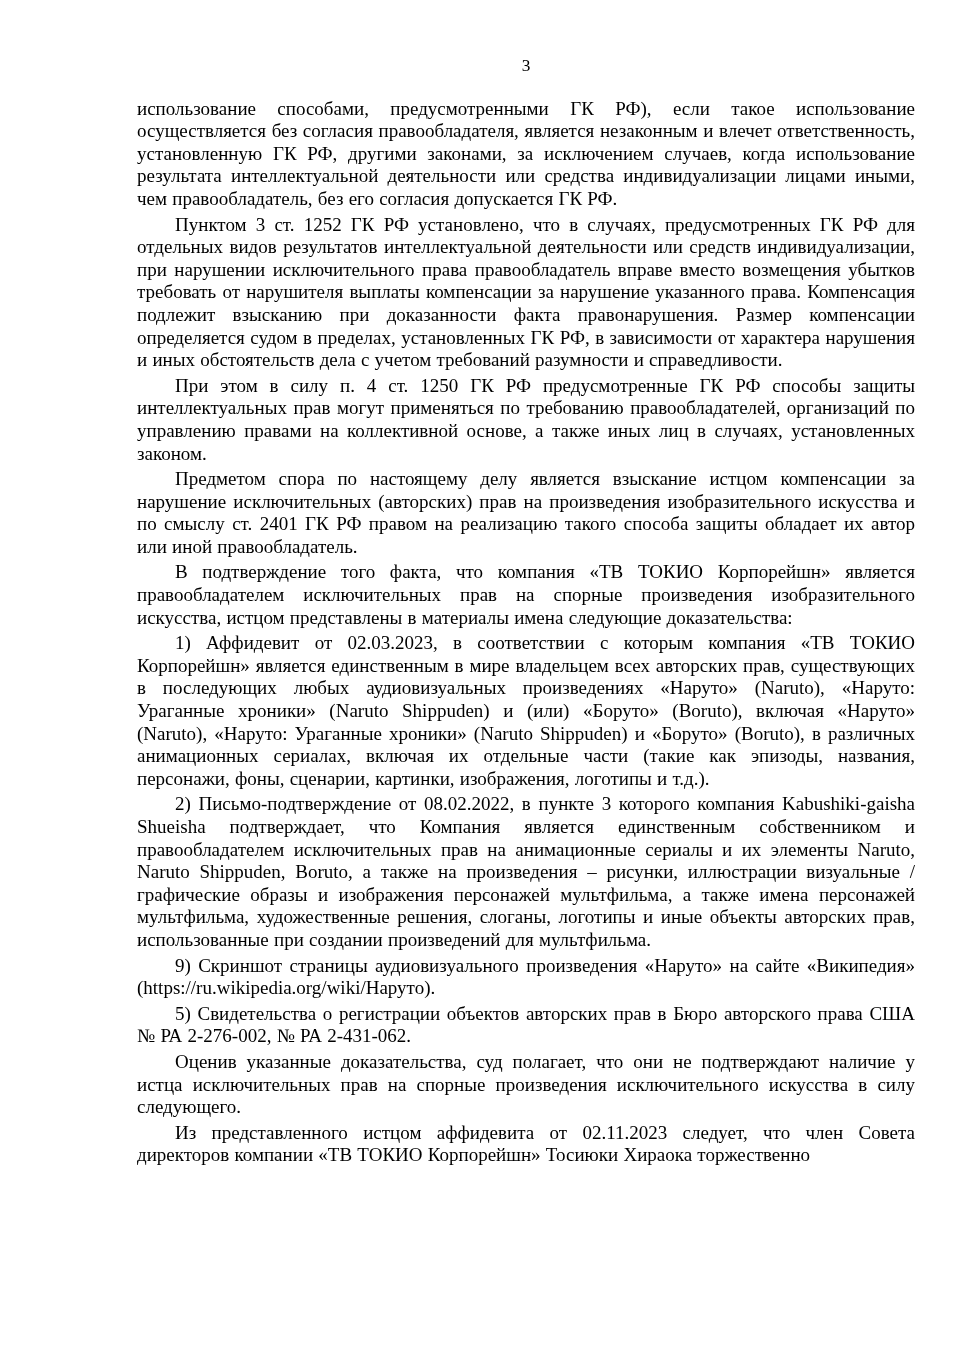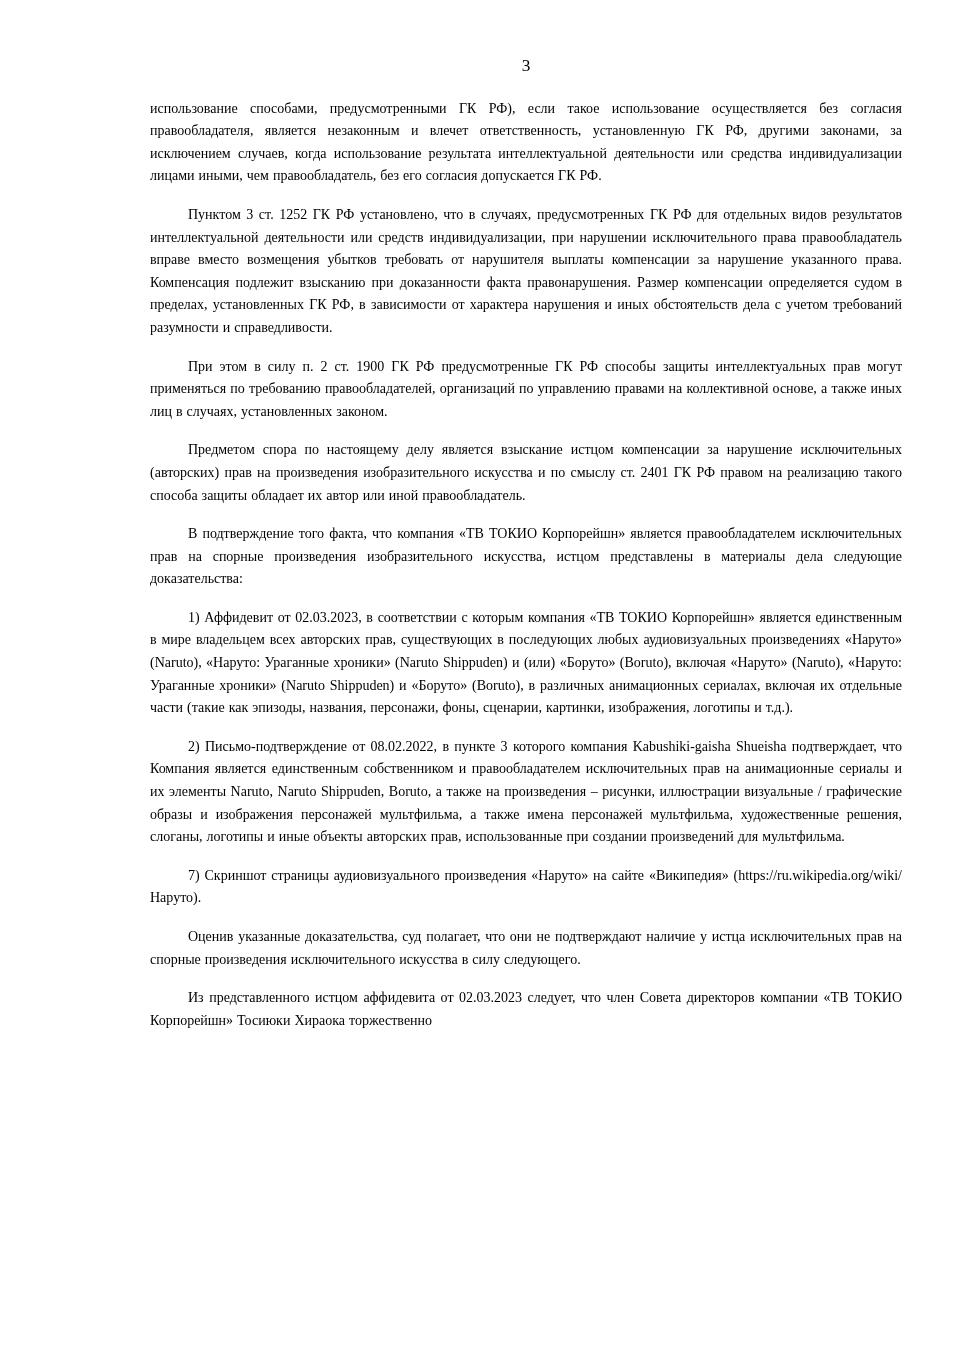--- a/index.html
+++ b/index.html
@@ -22,42 +22,43 @@
     top: 55px;
     width: 784px;
   }
   .page-number {
     text-align: center;
     font-size: 17.3px;
     line-height: 22.6px;
     margin: 0 0 20px 0;
   }
   .body-text p {
-    margin: 16px;
-    font-size: 14px;
+    margin: 3px;
+    font-size: 19px;
     line-height: 22.6px;
     text-align: justify;
     word-spacing: 0.5px;
   }
   .body-text p.indent {
     text-indent: 38px;
   }
 </style>
 </head>
 <body>
 
 <div class="page">
   <div class="text-column">
     <div class="page-number">3</div>
     <div class="body-text">
       <p>использование способами, предусмотренными ГК РФ), если такое использование осуществляется без согласия правообладателя, является незаконным и влечет ответственность, установленную ГК РФ, другими законами, за исключением случаев, когда использование результата интеллектуальной деятельности или средства индивидуализации лицами иными, чем правообладатель, без его согласия допускается ГК РФ.</p>
       <p class="indent">Пунктом 3 ст. 1252 ГК РФ установлено, что в случаях, предусмотренных ГК РФ для отдельных видов результатов интеллектуальной деятельности или средств индивидуализации, при нарушении исключительного права правообладатель вправе вместо возмещения убытков требовать от нарушителя выплаты компенсации за нарушение указанного права. Компенсация подлежит взысканию при доказанности факта правонарушения. Размер компенсации определяется судом в пределах, установленных ГК РФ, в зависимости от характера нарушения и иных обстоятельств дела с учетом требований разумности и справедливости.</p>
-      <p class="indent">При этом в силу п. 2 ст. 1900 ГК РФ предусмотренные ГК РФ способы защиты интеллектуальных прав могут применяться по требованию правообладателей, организаций по управлению правами на коллективной основе, а также иных лиц в случаях, установленных законом.</p>
+      <p class="indent">При этом в силу п. 4 ст. 1250 ГК РФ предусмотренные ГК РФ способы защиты интеллектуальных прав могут применяться по требованию правообладателей, организаций по управлению правами на коллективной основе, а также иных лиц в случаях, установленных законом.</p>
       <p class="indent">Предметом спора по настоящему делу является взыскание истцом компенсации за нарушение исключительных (авторских) прав на произведения изобразительного искусства и по смыслу ст. 2401 ГК РФ правом на реализацию такого способа защиты обладает их автор или иной правообладатель.</p>
-      <p class="indent">В подтверждение того факта, что компания «ТВ ТОКИО Корпорейшн» является правообладателем исключительных прав на спорные произведения изобразительного искусства, истцом представлены в материалы дела следующие доказательства:</p>
+      <p class="indent">В подтверждение того факта, что компания «ТВ ТОКИО Корпорейшн» является правообладателем исключительных прав на спорные произведения изобразительного искусства, истцом представлены в материалы имена следующие доказательства:</p>
       <p class="indent">1) Аффидевит от 02.03.2023, в соответствии с которым компания «ТВ ТОКИО Корпорейшн» является единственным в мире владельцем всех авторских прав, существующих в последующих любых аудиовизуальных произведениях «Наруто» (Naruto), «Наруто: Ураганные хроники» (Naruto Shippuden) и (или) «Боруто» (Boruto), включая «Наруто» (Naruto), «Наруто: Ураганные хроники» (Naruto Shippuden) и «Боруто» (Boruto), в различных анимационных сериалах, включая их отдельные части (такие как эпизоды, названия, персонажи, фоны, сценарии, картинки, изображения, логотипы и т.д.).</p>
       <p class="indent">2) Письмо-подтверждение от 08.02.2022, в пункте 3 которого компания Kabushiki-gaisha Shueisha подтверждает, что Компания является единственным собственником и правообладателем исключительных прав на анимационные сериалы и их элементы Naruto, Naruto Shippuden, Boruto, а также на произведения – рисунки, иллюстрации визуальные / графические образы и изображения персонажей мультфильма, а также имена персонажей мультфильма, художественные решения, слоганы, логотипы и иные объекты авторских прав, использованные при создании произведений для мультфильма.</p>
-      <p class="indent">7) Скриншот страницы аудиовизуального произведения «Наруто» на сайте «Википедия» (https://ru.wikipedia.org/wiki/Наруто).</p>
+      <p class="indent">9) Скриншот страницы аудиовизуального произведения «Наруто» на сайте «Википедия» (https://ru.wikipedia.org/wiki/Наруто).</p>
+      <p class="indent">5) Свидетельства о регистрации объектов авторских прав в Бюро авторского права США № РА 2-276-002, № РА 2-431-062.</p>
       <p class="indent">Оценив указанные доказательства, суд полагает, что они не подтверждают наличие у истца исключительных прав на спорные произведения исключительного искусства в силу следующего.</p>
-      <p class="indent">Из представленного истцом аффидевита от 02.03.2023 следует, что член Совета директоров компании «ТВ ТОКИО Корпорейшн» Тосиюки Хираока торжественно</p>
+      <p class="indent">Из представленного истцом аффидевита от 02.11.2023 следует, что член Совета директоров компании «ТВ ТОКИО Корпорейшн» Тосиюки Хираока торжественно</p>
     </div>
   </div>
 </div>
 
 </body></html>

